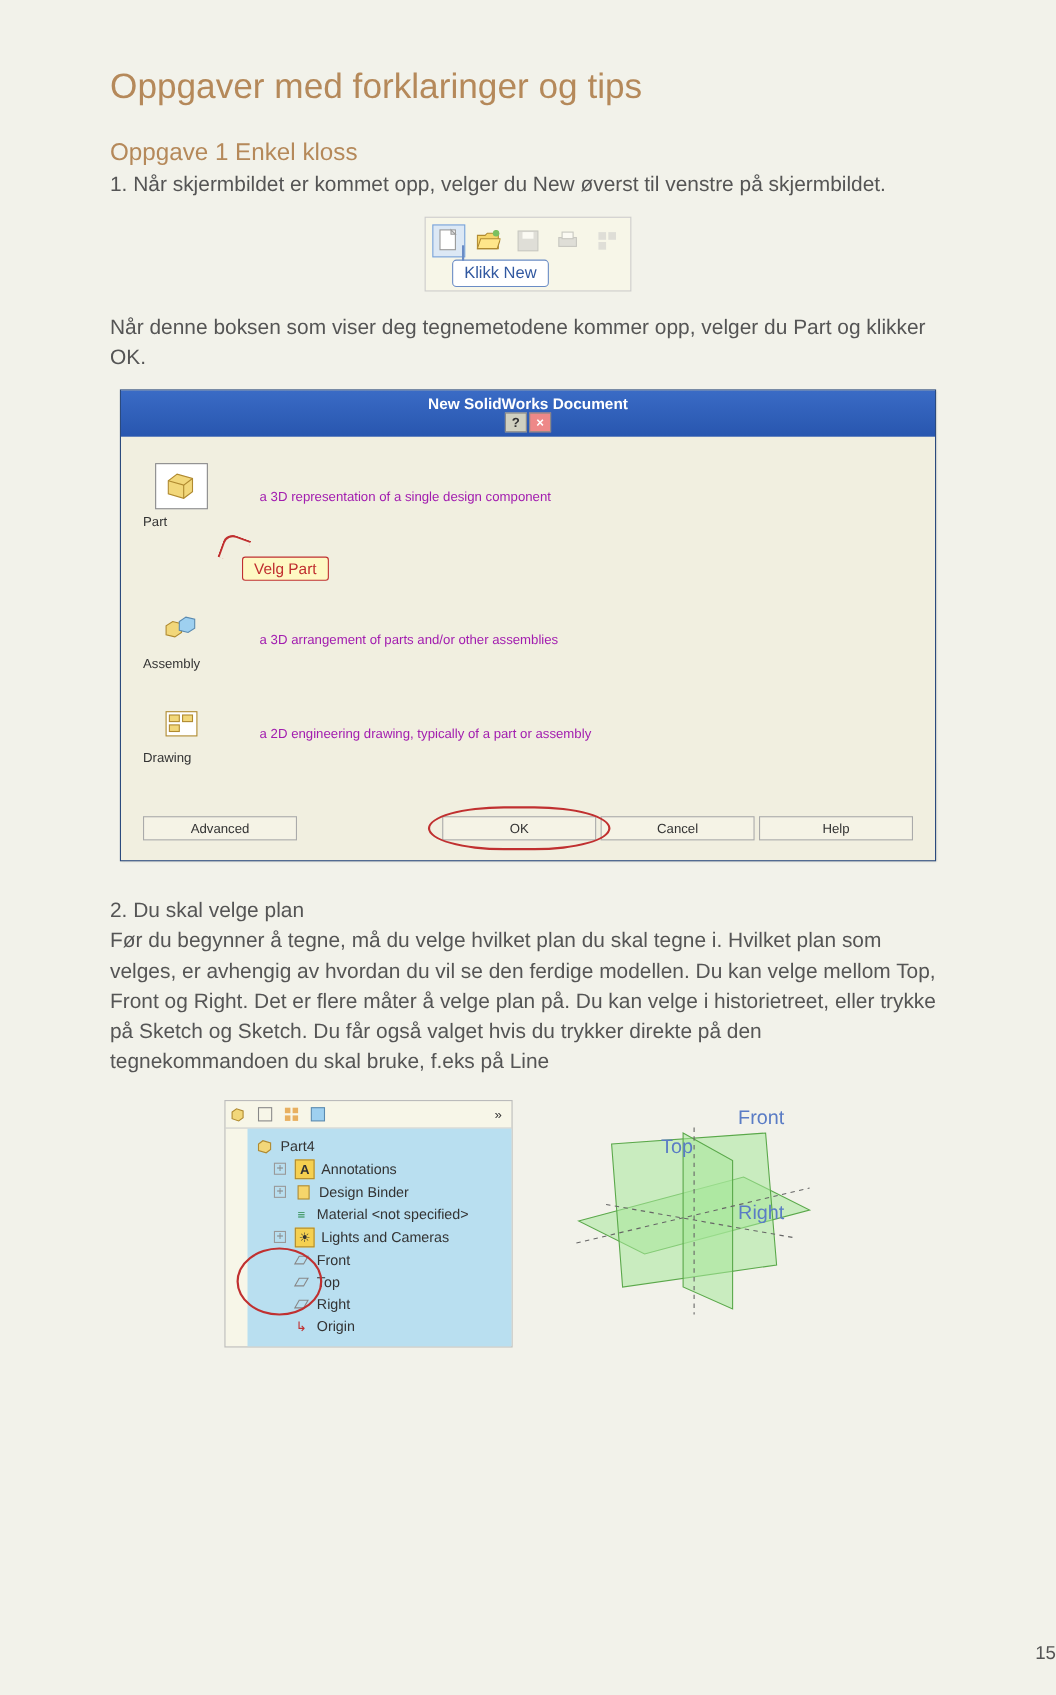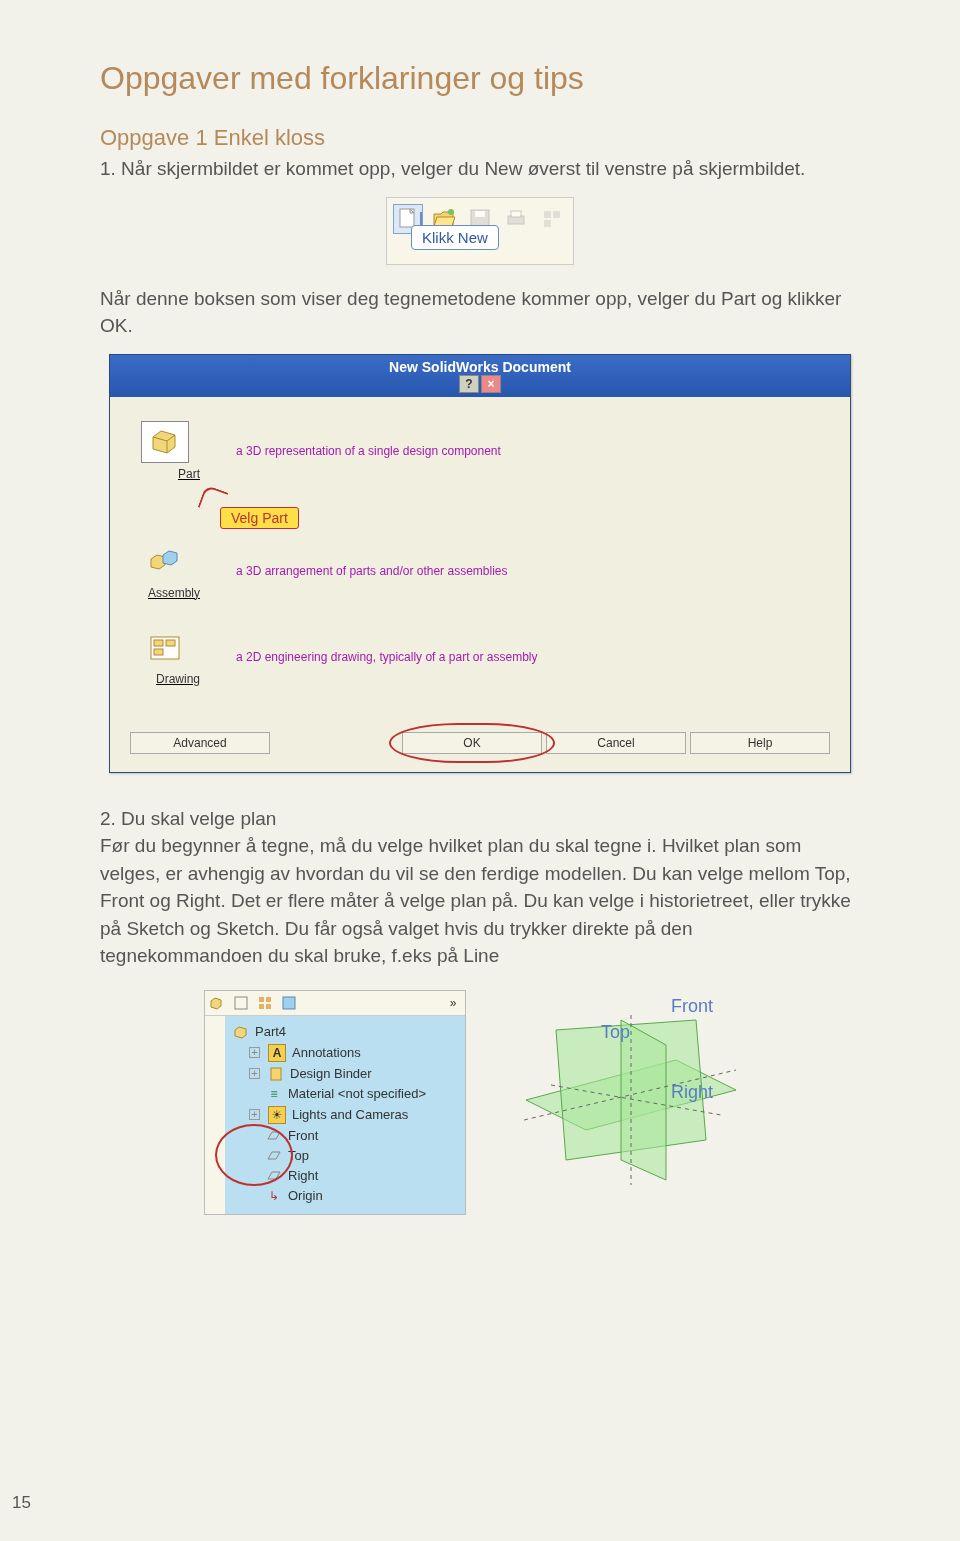--- a/index.html
+++ b/index.html
@@ -61,21 +61,21 @@
     justify-content: center;
     font-size: 18px;
     border: 1px solid transparent;
   }
   .tool-icon.selected {
     border: 1px solid #7aa3d8;
     background: #dce8f5;
   }
   .klikk-new {
     position: absolute;
-    top: 27px;
+    top: 38px;
     left: 24px;
     background: #fff;
     border: 1px solid #6a8cc5;
     border-radius: 4px;
     padding: 3px 10px;
     font-size: 15px;
     color: #3158a0;
   }
   .klikk-new::before {
     content: "";
@@ -124,22 +124,21 @@
     padding: 24px 20px 18px 20px;
   }
   .dialog-row {
     display: flex;
     align-items: center;
     gap: 36px;
     margin-bottom: 28px;
   }
   .dialog-icon-box {
     width: 70px;
-    text-align: right;
-    text-decoration: underline;
+    text-align: left;
   }
   .dialog-icon {
     width: 46px;
     height: 40px;
     margin: 0 auto 4px auto;
     display: flex;
     align-items: center;
     justify-content: center;
     font-size: 28px;
   }
@@ -150,29 +149,29 @@
   .dialog-icon-label {
     font-size: 12px;
     color: #333;
   }
   .dialog-desc {
     font-size: 12px;
     color: #a21caf;
   }
   .velg-part {
     display: inline-block;
-    background: #fde047;
+    background: #fef9c3;
     border: 1px solid #c03030;
     border-radius: 3px;
     padding: 2px 10px;
     font-size: 14px;
     color: #c03030;
     margin-left: 90px;
     margin-top: -18px;
-    margin-bottom: 13px;
+    margin-bottom: 24px;
     position: relative;
   }
   .velg-part::before {
     content: "";
     position: absolute;
     top: -20px;
     left: -20px;
     width: 22px;
     height: 22px;
     border-left: 2px solid #c03030;
@@ -279,21 +278,21 @@
   .plane-label {
     position: absolute;
     font-size: 18px;
     color: #5a7cc5;
   }
   .page-num {
     position: absolute;
     bottom: 28px;
     left: 0;
     right: 0;
-    text-align: left;
+    text-align: right;
     color: #555;
     font-size: 17px;
     padding-left: 12px;
   }
   .plus {
     color: #888;
     font-size: 11px;
     border: 1px solid #999;
     width: 9px;
     height: 9px;

